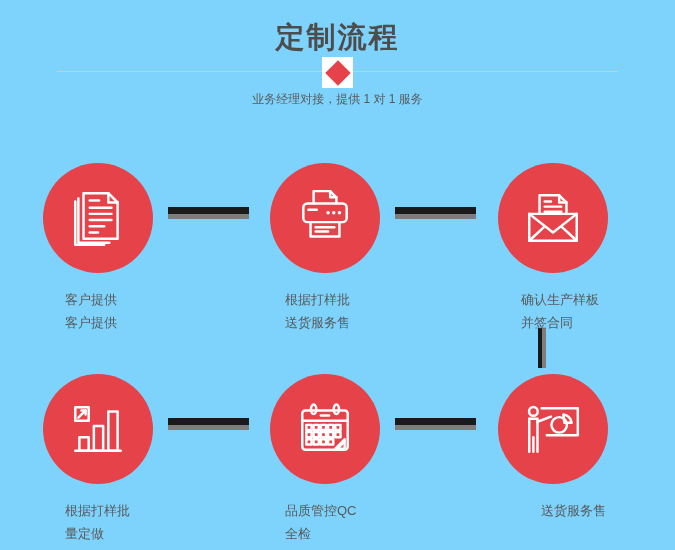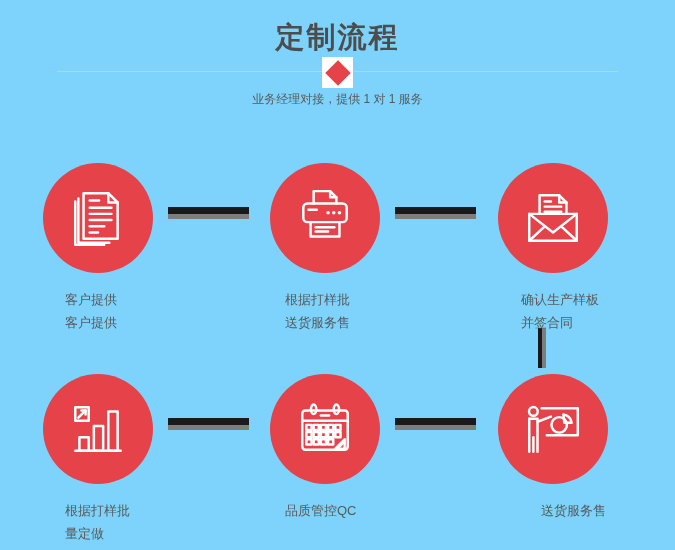--- a/index.html
+++ b/index.html
@@ -182,18 +182,19 @@
   <div class="step-label" style="left:521px; top:288px;">
     <div>确认生产样板</div>
     <div>并签合同</div>
   </div>
   <div class="step-label" style="left:65px; top:499px;">
     <div>根据打样批</div>
     <div>量定做</div>
   </div>
   <div class="step-label" style="left:285px; top:499px;">
     <div>品质管控QC</div>
+    <div>全检</div>
   </div>
   <div class="step-label" style="left:541px; top:499px;">
     <div>送货服务售</div>
   </div>
 
 </div>
 
 </body></html>

